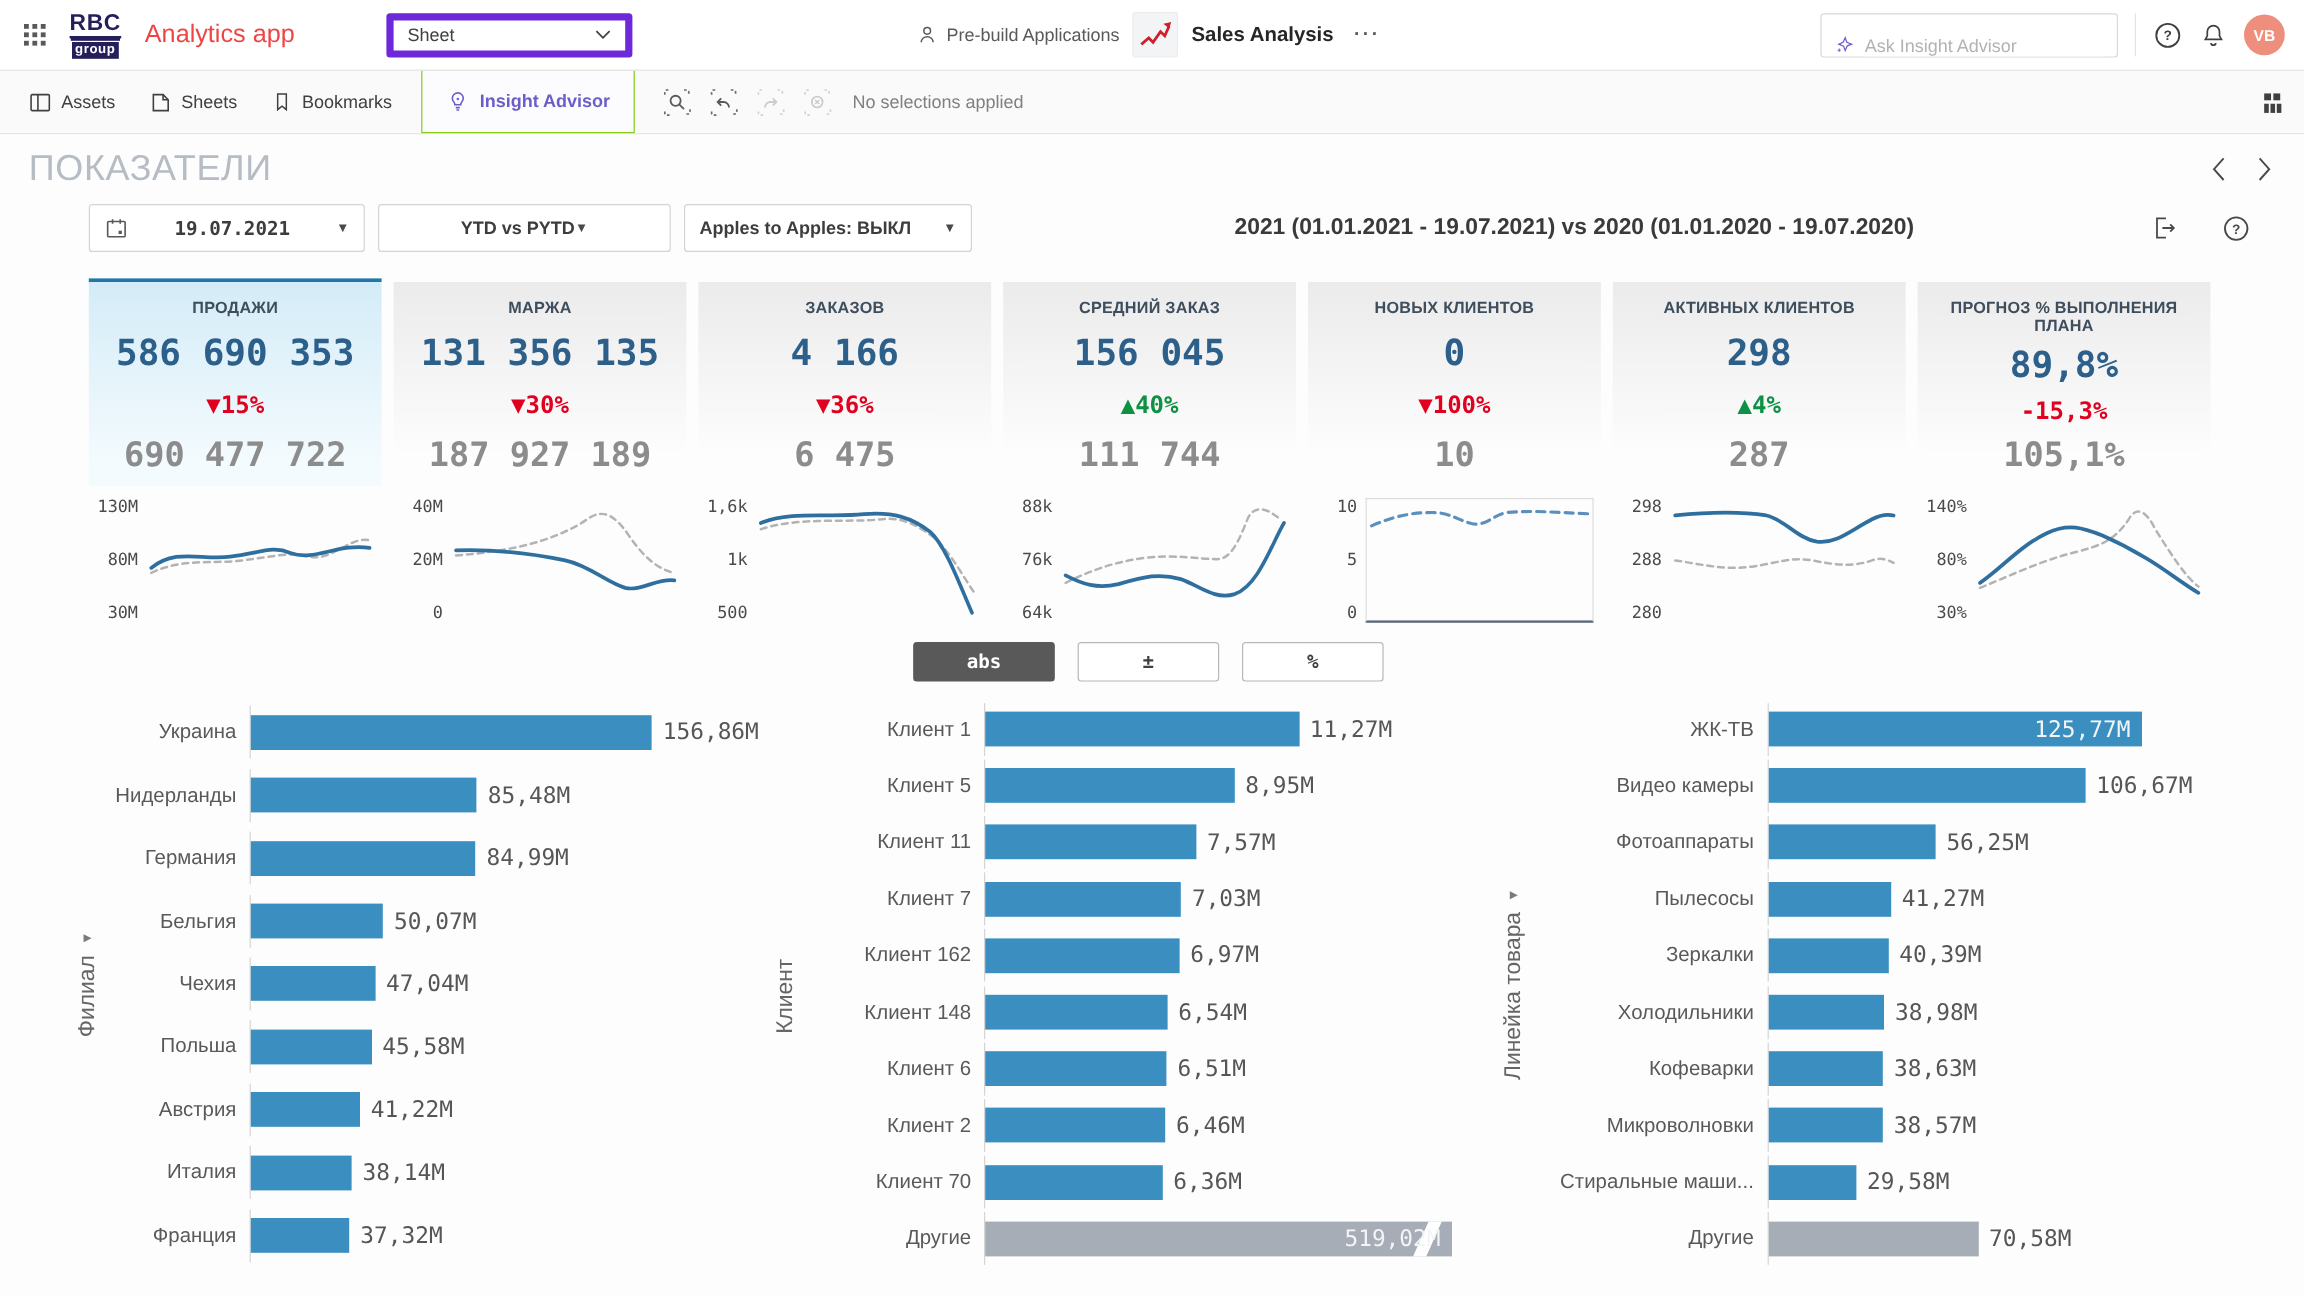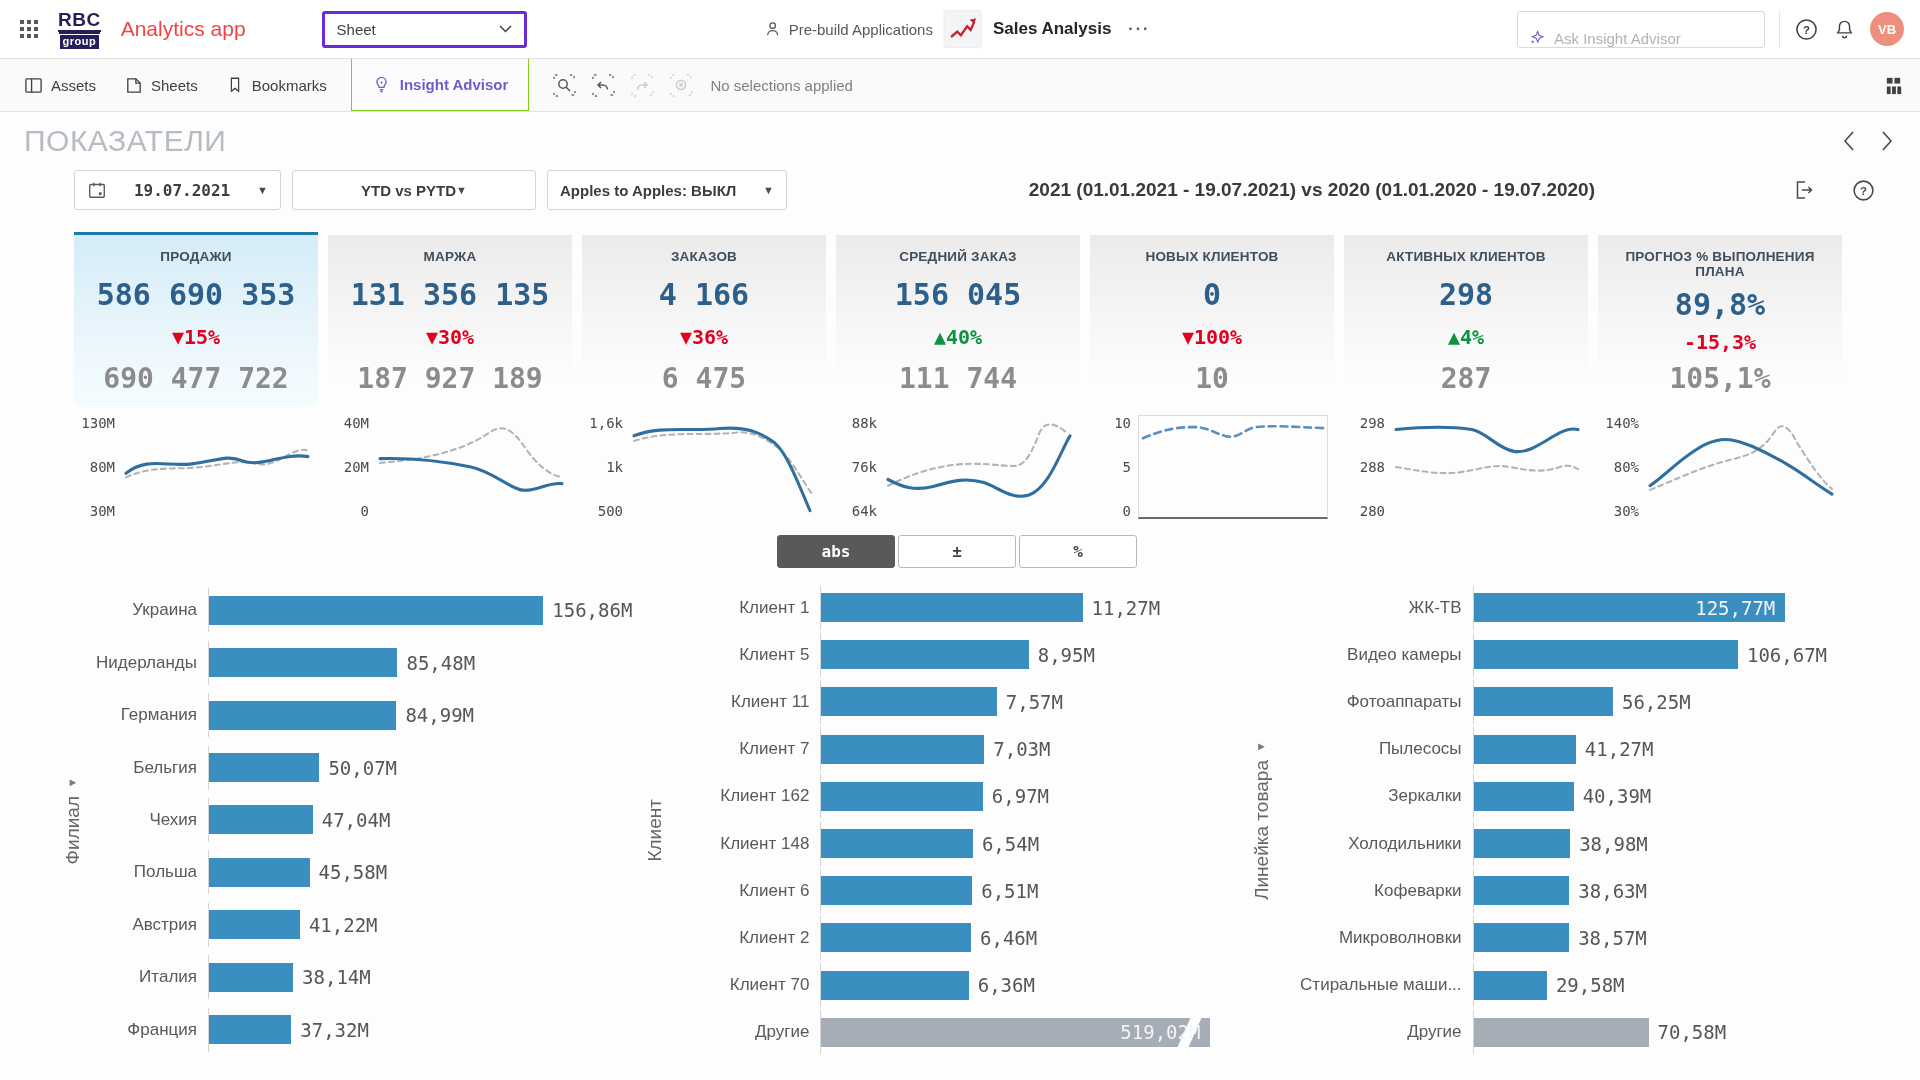--- a/index.html
+++ b/index.html
@@ -11,21 +11,21 @@
   .header { height:59px; border-bottom:1px solid #e2e2e2; display:flex; align-items:center;
     padding:0 16px; position:relative; background:#fff; }
   .hdr-left { display:flex; align-items:center; gap:16px; }
   .grid-menu { width:26px; height:26px; display:flex; align-items:center; justify-content:center; cursor:pointer; }
   .rbc { display:flex; flex-direction:column; align-items:center; line-height:1; }
   .rbc-top { font-weight:900; font-size:19px; color:#241f5a; letter-spacing:.5px;
     border-bottom:2px solid #241f5a; box-shadow:0 3px 0 -1px #241f5a; padding-bottom:1px; }
   .rbc-bottom { margin-top:3px; background:#241f5a; color:#fff; font-weight:700; font-size:11px;
     padding:1px 3px 2px; letter-spacing:.5px; }
   .app-title { font-size:21px; color:#ef4444; margin-left:4px; }
-  .sheet-select { margin-left:60px; width:205px; height:37px; border:3px solid #6d28d9; border-radius:3px;
+  .sheet-select { margin-left:60px; width:205px; height:37px; border:6px solid #6d28d9; border-radius:3px;
     background:#fff; display:flex; align-items:center; justify-content:space-between; padding:0 12px; cursor:pointer; }
   .sheet-select span { font-size:15px; color:#404040; }
   .hdr-center { position:absolute; left:50%; transform:translateX(-50%); display:flex; align-items:center; gap:11px; }
   .prebuild { display:flex; align-items:center; gap:7px; color:#595959; font-size:15px; cursor:pointer; }
   .thumb { width:38px; height:38px; background:#f3f4f6; border:1px solid #ececec; border-radius:2px;
     display:flex; align-items:center; justify-content:center; }
   .app-name { font-size:17px; font-weight:700; color:#262626; }
   .more-dots { font-size:16px; font-weight:700; color:#595959; letter-spacing:2px; cursor:pointer; padding:0 6px; }
   .hdr-right { margin-left:auto; display:flex; align-items:center; gap:14px; }
   .ask-box { width:248px; height:37px; border:1px solid #d9d9d9; border-radius:3px; display:flex;
@@ -50,21 +50,21 @@
 
   
   .content { padding:4px 30px 0 24px; position:relative; background:#fdfdfd; height:968px; }
   .page-title { font-size:30px; font-weight:400; color:#b5bcc3; letter-spacing:.5px; margin:8px 0 12px; }
   .nav-chevrons { position:absolute; right:22px; top:14px; display:flex; gap:16px; }
   .nav-chevrons .icon-btn { padding:4px; }
 
   .filters { display:flex; align-items:center; gap:11px; margin:0 0 22px 50px; }
   .filter-box { height:40px; border:1px solid #d4d4d4; border-radius:3px; background:#fff; display:flex;
     align-items:center; padding:0 12px; cursor:pointer; }
-  .date-box { width:207px; justify-content:space-between; }
+  .date-box { width:230px; justify-content:space-between; }
   .date-box .date-text { font-family:"DejaVu Sans Mono",monospace; font-weight:700; font-size:16px; color:#3d3d3d; }
   .mode-box { width:244px; justify-content:center; }
   .apples-box { width:240px; justify-content:space-between; }
   .filter-box .flabel { font-size:15px; font-weight:700; color:#3d3d3d; }
   .caret { color:#4a4a4a; font-size:11px; }
   .period { margin-left:auto; margin-right:185px; font-size:19px; font-weight:600; color:#3a3a3a; }
   .filter-icons { display:flex; align-items:center; gap:36px; margin-right:14px; }
 
   
   .kpi-row { display:flex; gap:10px; margin-left:50px; width:1768px; }
@@ -82,21 +82,21 @@
   
   .spark-row { display:flex; gap:10px; margin:6px 0 0 50px; width:1768px; }
   .spark-cell { flex:1; height:112px; display:flex; align-items:stretch; padding:4px 6px 4px 0; }
   .spark-labels { width:48px; display:flex; flex-direction:column; justify-content:space-between;
     align-items:flex-end; padding:0 7px 0 0; font-family:"DejaVu Sans Mono",monospace; font-size:14px; color:#4a4a4a; }
   .spark-plot { flex:1; position:relative; }
   .spark-plot.boxed { border:1px solid #dcdcdc; border-bottom:2px solid #5f6b77; }
   .spark-plot svg { width:100%; height:100%; }
 
   
-  .toggles { display:flex; justify-content:center; gap:3px; margin:12px 0 2px; }
+  .toggles { display:flex; justify-content:center; gap:19px; margin:12px 0 2px; }
   .toggle-btn { width:118px; height:33px; border:1px solid #b8b8b8; border-radius:3px; background:#fff;
     font-family:"DejaVu Sans Mono",monospace; font-weight:700; font-size:16px; color:#404040;
     display:flex; align-items:center; justify-content:center; cursor:pointer; }
   .toggle-btn.selected { background:#595959; border-color:#595959; color:#fff; }
 
   
   .charts { display:flex; margin:16px 0 0 26px; height:472px; }
   .bar-chart { display:flex; align-items:stretch; }
   .bar-chart.c1 { width:590px; --lw:112px; }
   .bar-chart.c2 { width:600px; --lw:142px; }

